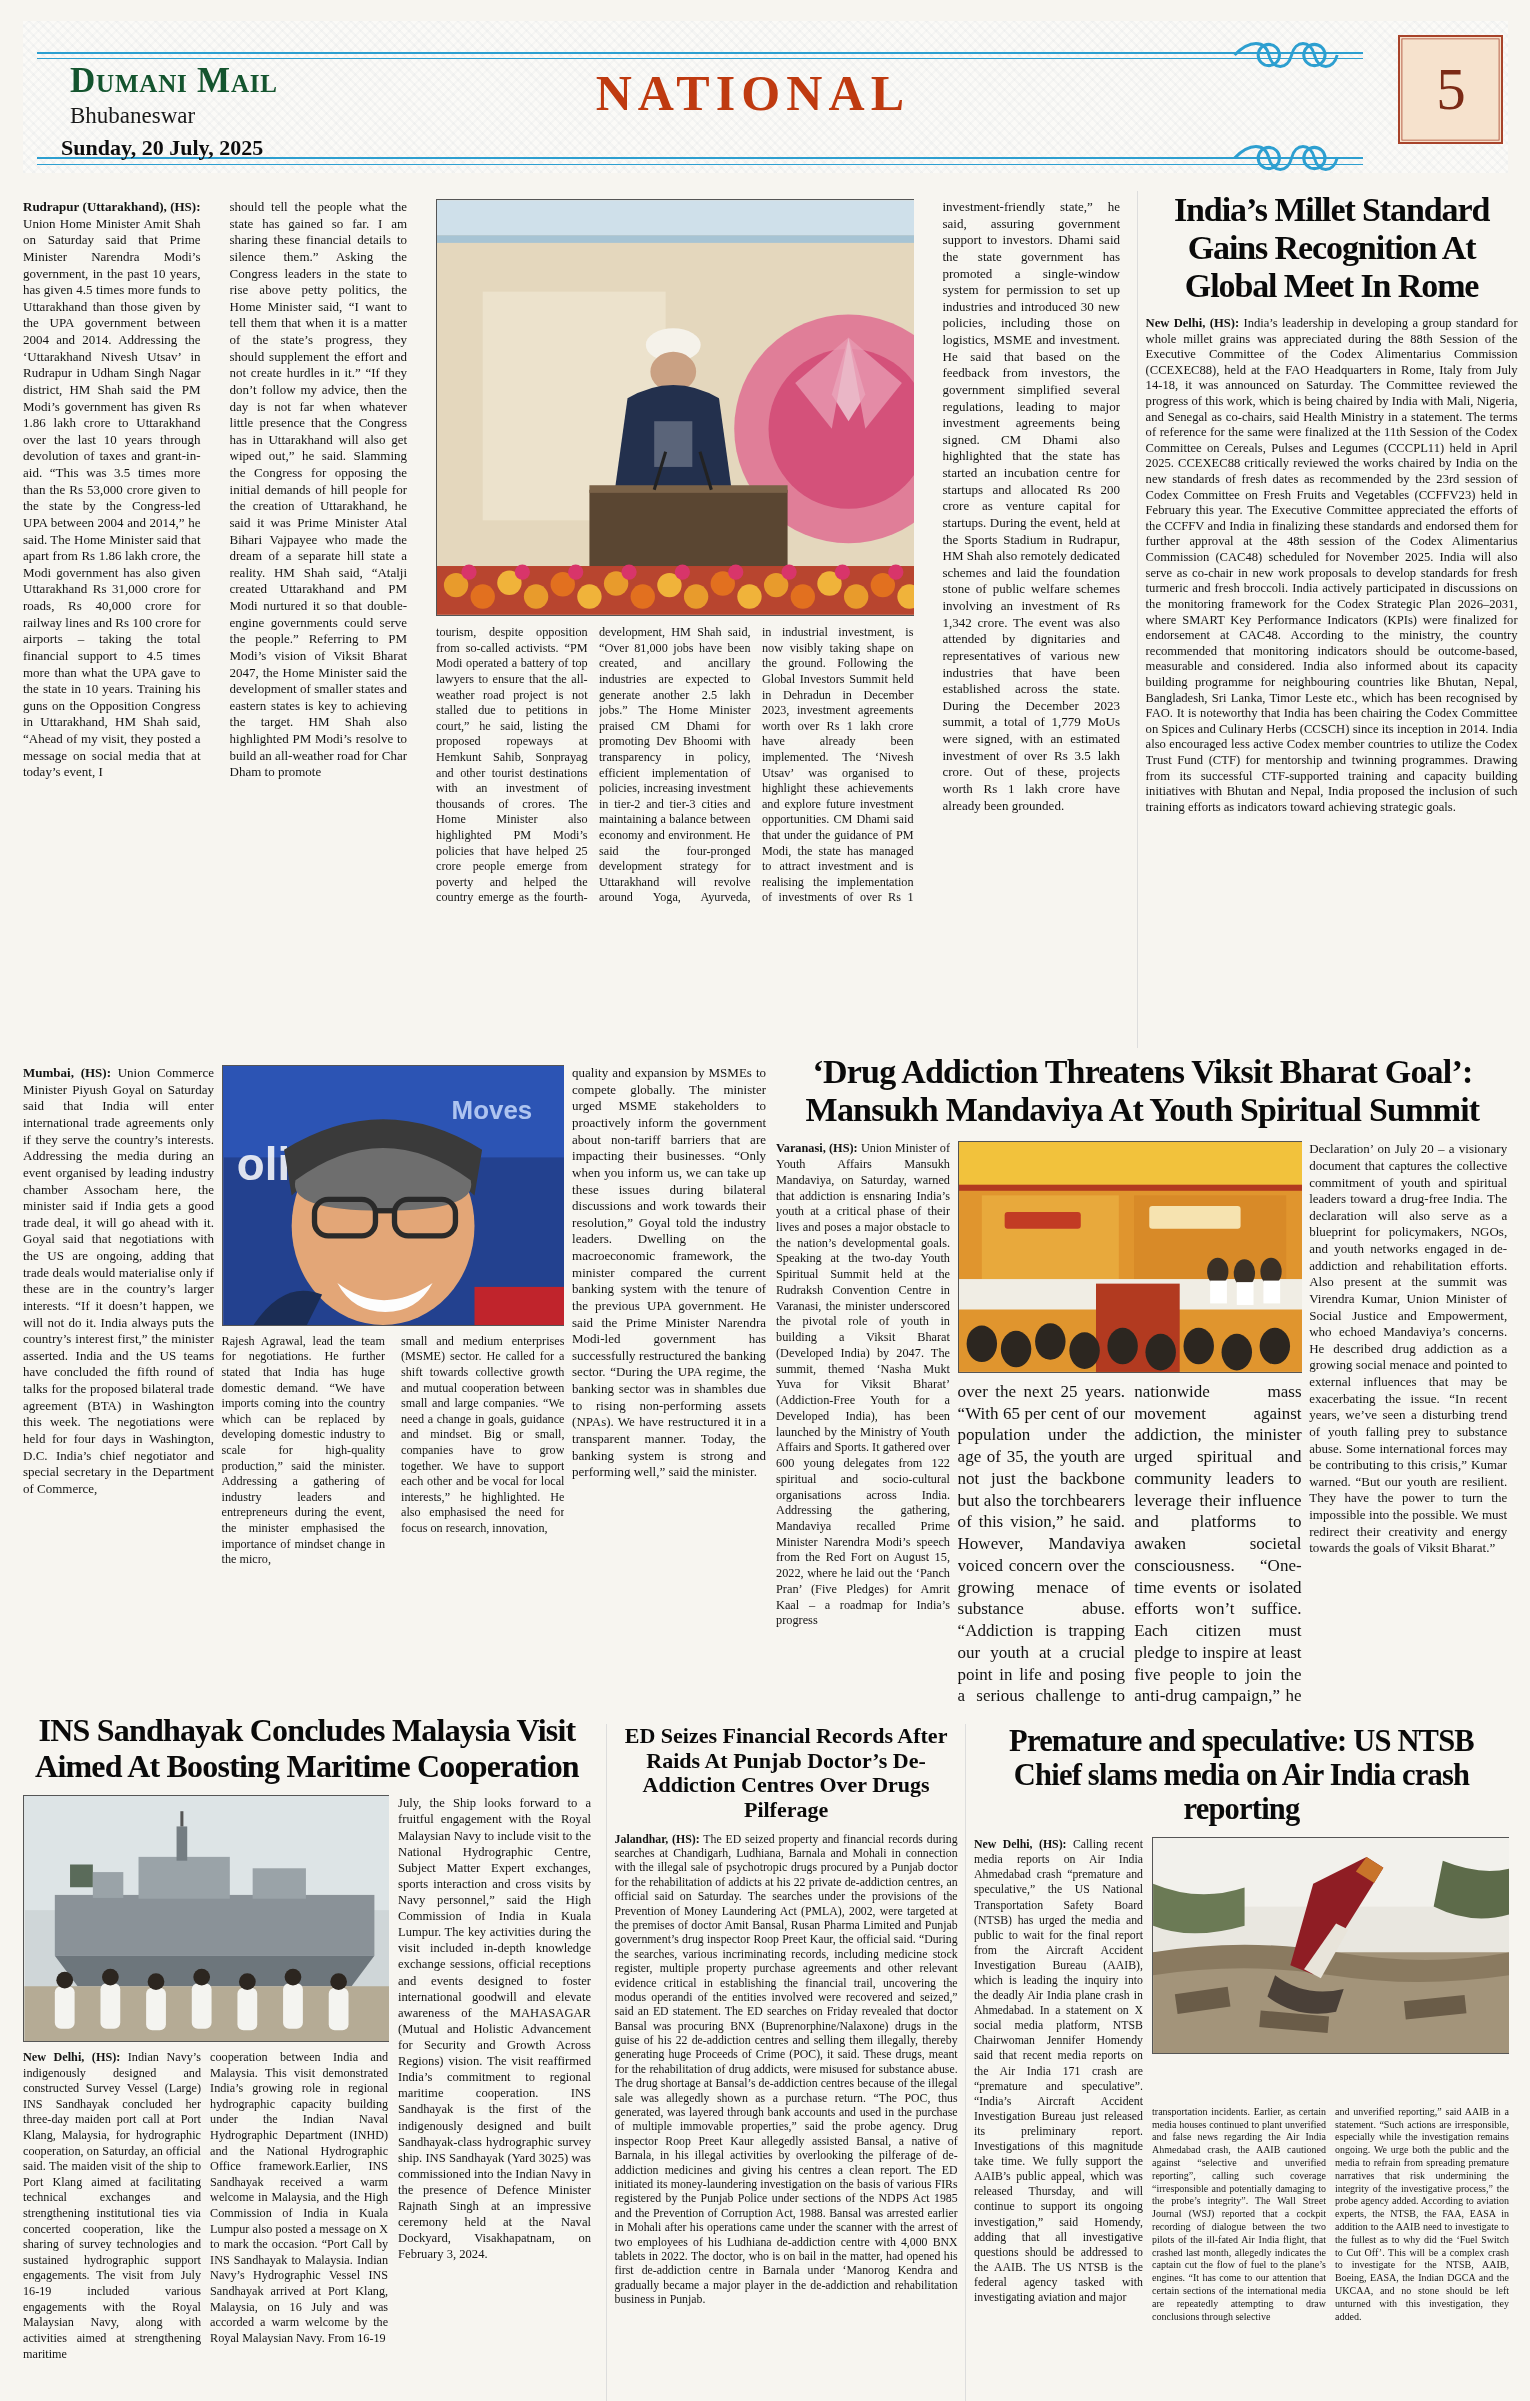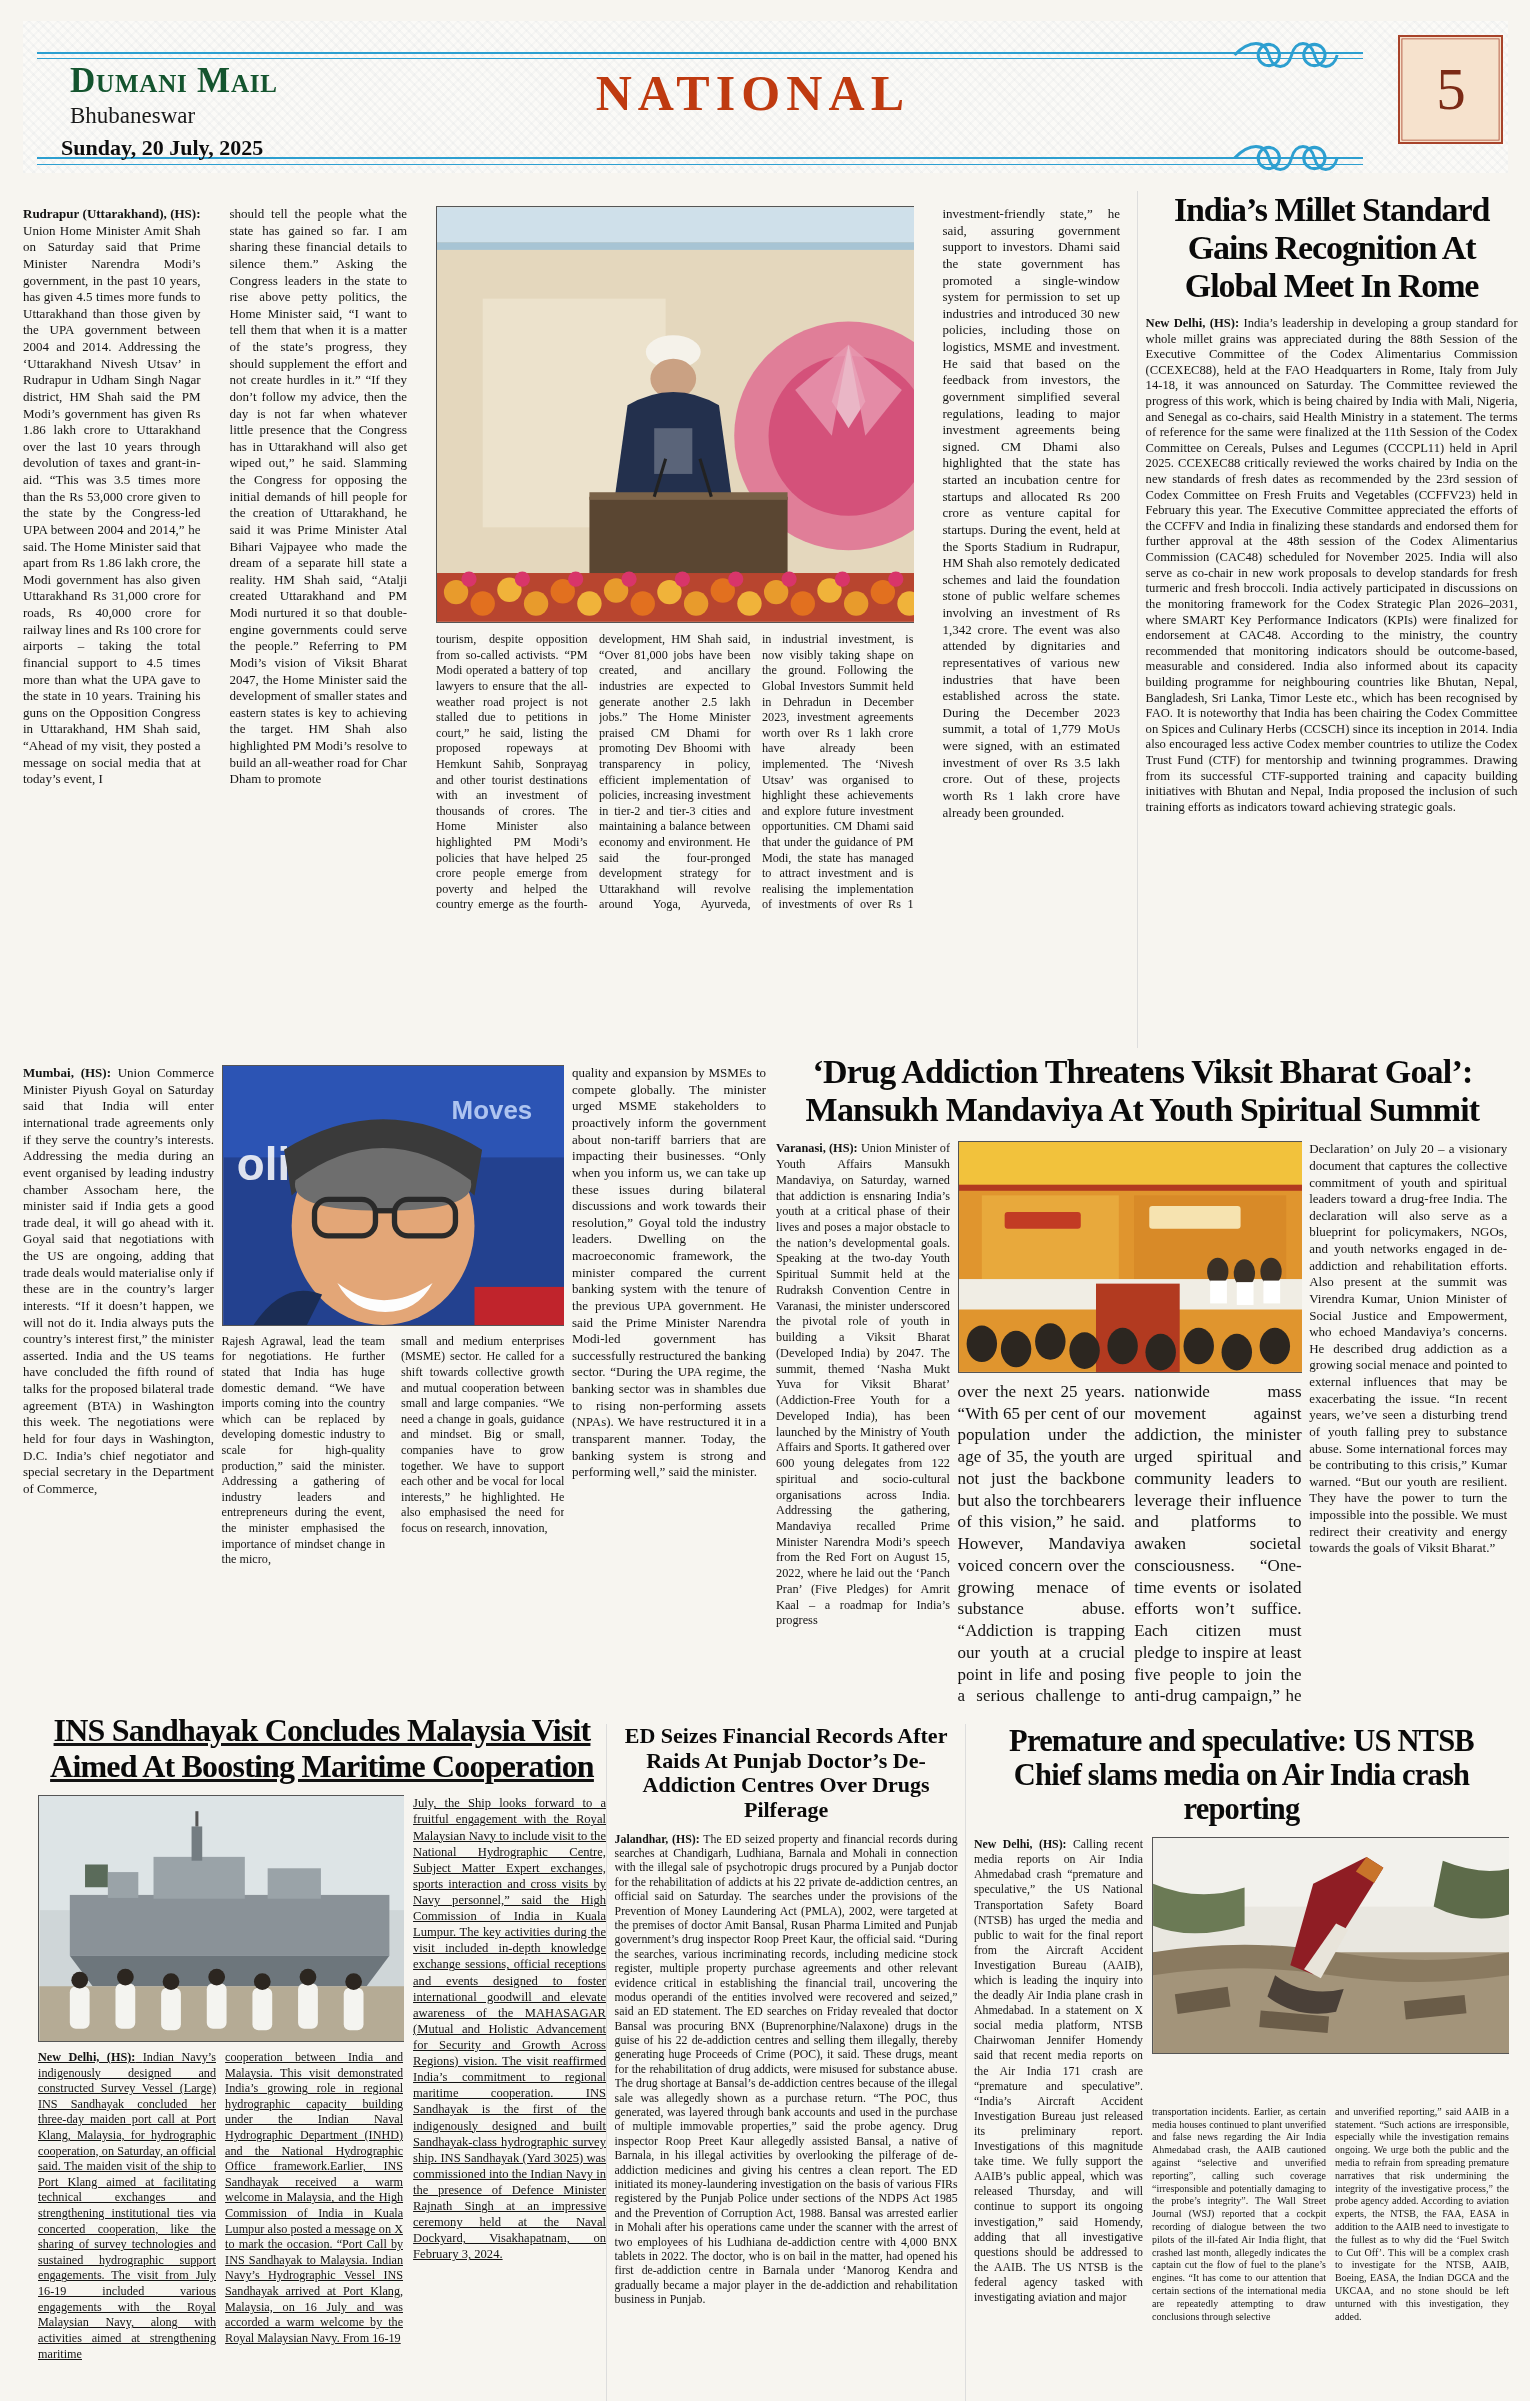--- a/index.html
+++ b/index.html
@@ -33,21 +33,21 @@
   .hl{font-weight:bold;color:#0a0a0a;margin:0;line-height:1.12;letter-spacing:-0.8px;}
   .bodytext{font-size:13px;line-height:1.28;text-align:justify;margin:0;}
   .dl{font-weight:bold;}
   .sec{position:absolute;}
   .cols{display:flex;overflow:hidden;}
   .col{overflow:hidden;}
   .photo{border:0.8px solid #555;display:block;}
   
   .lead{left:23px;top:181px;width:1097px;}
   .lead .hl{font-size:50px;text-align:center;}
-  .lead-cols{margin-top:25px;height:706px;gap:29px;}
+  .lead-cols{margin-top:18px;height:706px;gap:29px;}
   .lead .cw{width:187px;font-size:13px;}
   .lead-mid{width:503px;}
   .lead-sub{display:flex;gap:11.4px;margin-top:9.1px;}
   .lead-sub .col{width:160px;font-size:12.2px;}
   
   .millet{left:1137px;top:191px;width:372px;border-left:0.8px solid #ddd;padding-left:7.6px;}
   .millet .hl{font-size:34px;text-align:center;letter-spacing:-1.1px;}
   .millet .bodytext{margin-top:10.7px;font-size:12.6px;line-height:1.24;height:732px;overflow:hidden;}
   
   .goyal{left:23px;top:1053px;width:743px;}
@@ -61,21 +61,21 @@
   
   .mand{left:776px;top:1053px;width:733px;}
   .mand .hl{font-size:34px;text-align:center;}
   .mand-cols{margin-top:12.2px;height:570px;gap:7.6px;}
   .mand .c1{width:174px;font-size:12.3px;line-height:1.22;}
   .mand-mid{width:344px;}
   .mand-sub{display:flex;gap:9.1px;margin-top:7.6px;}
   .mand-sub .col{width:168px;font-size:17px;line-height:1.24;}
   .mand .c3{width:198px;font-size:13px;line-height:1.24;}
   
-  .ins{left:38px;top:1713px;width:568px;text-decoration:underline;}
+  .ins{left:23px;top:1713px;width:568px;}
   .ins .hl{font-size:32px;text-align:center;}
   .ins-cols{margin-top:10.7px;height:588px;gap:9.1px;}
   .ins-left{width:366px;}
   .ins-sub{display:flex;gap:9.1px;margin-top:7.6px;}
   .ins-sub .col{width:178px;font-size:12.2px;line-height:1.24;}
   .ins .c3{width:193px;font-size:12.6px;line-height:1.25;}
   .ed{left:606px;top:1724px;width:343px;border-left:0.8px solid #ddd;border-right:0.8px solid #ddd;padding:0 7.6px;}
   .ed .hl{font-size:22px;text-align:center;letter-spacing:0;}
   .ed .bodytext{margin-top:9.1px;font-size:11.8px;line-height:1.22;height:581px;overflow:hidden;}
   .ntsb{left:974px;top:1724px;width:535px;}

